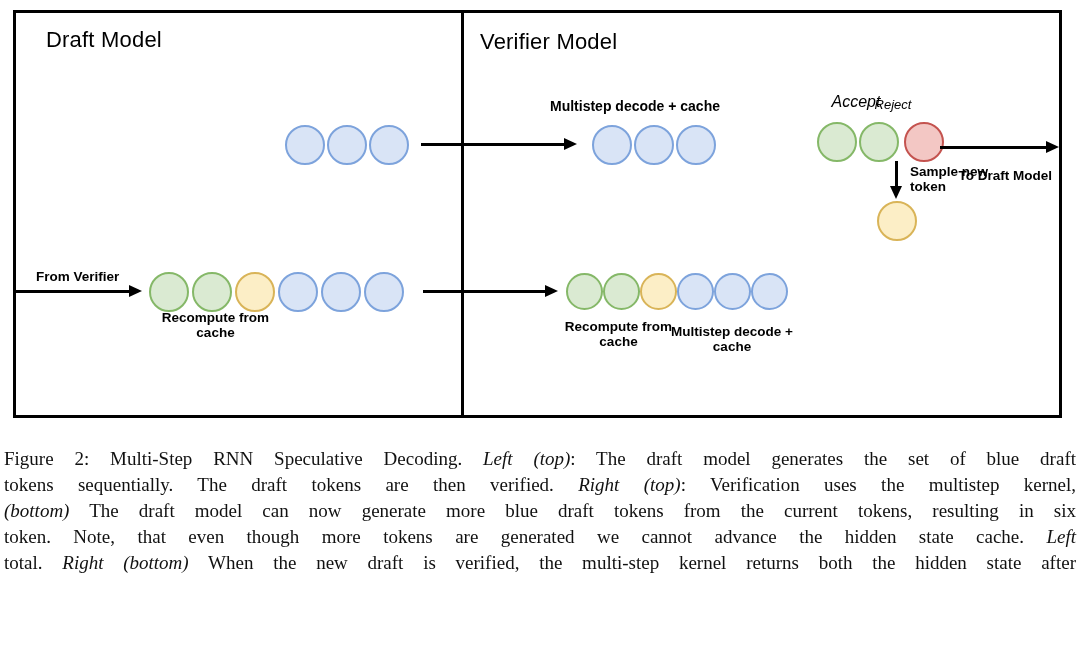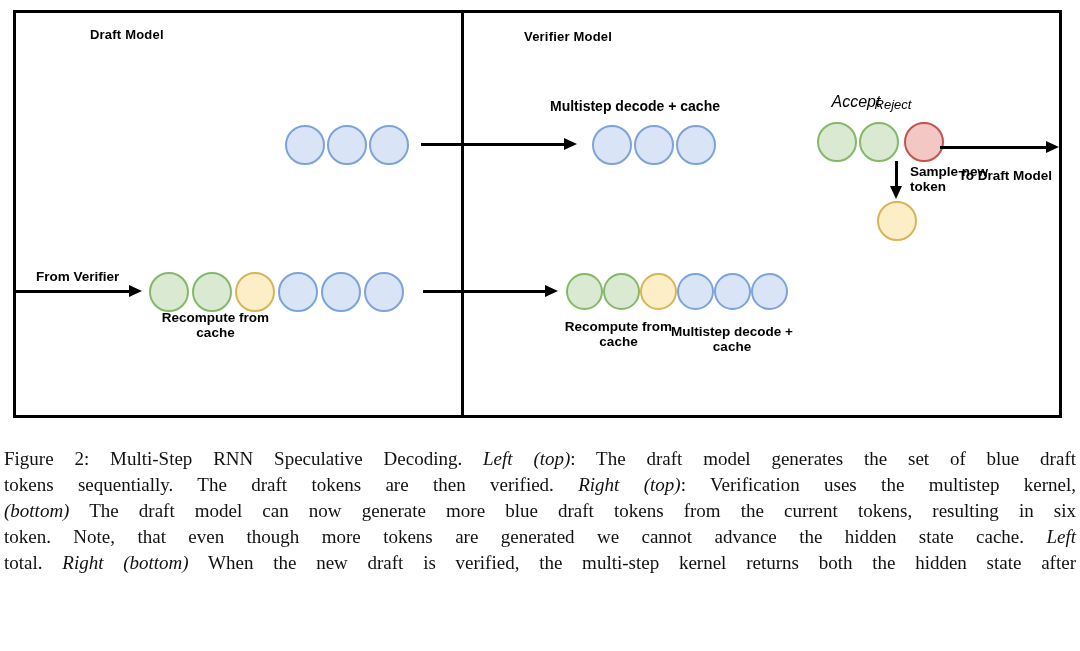--- a/index.html
+++ b/index.html
@@ -11,21 +11,21 @@
   .abs { position:absolute; }
 
   
   .diagram-box {
     position:absolute; left:13px; top:10px; width:1049px; height:408px;
     border:3px solid #000; background:#fff;
   }
   .divider { position:absolute; left:461px; top:10px; width:3px; height:408px; background:#000; }
 
   
-  .panel-title { position:absolute; font-weight:bold; font-size:13px; letter-spacing:0.2px;margin-left:44px; }
+  .panel-title { position:absolute; font-weight:normal; font-size:22px; letter-spacing:0.2px; }
   .lbl { position:absolute; font-weight:bold; font-size:13.5px; line-height:15px; }
   .lbl14 { font-size:14px; }
   .center { text-align:center; }
   .right { text-align:right; }
   .italic-lbl { position:absolute; font-style:italic; font-weight:normal; }
 
   
   .token-row { position:absolute; display:flex; align-items:center; }
   .token {
     display:inline-block; width:40px; height:40px; border-radius:50%;

